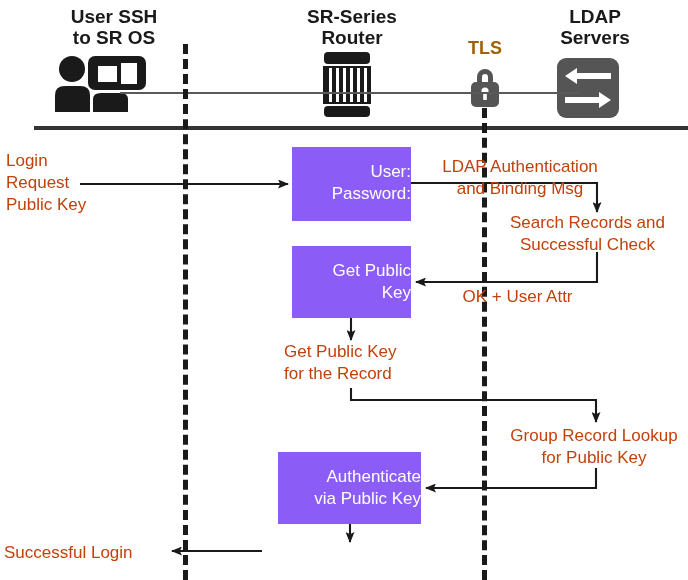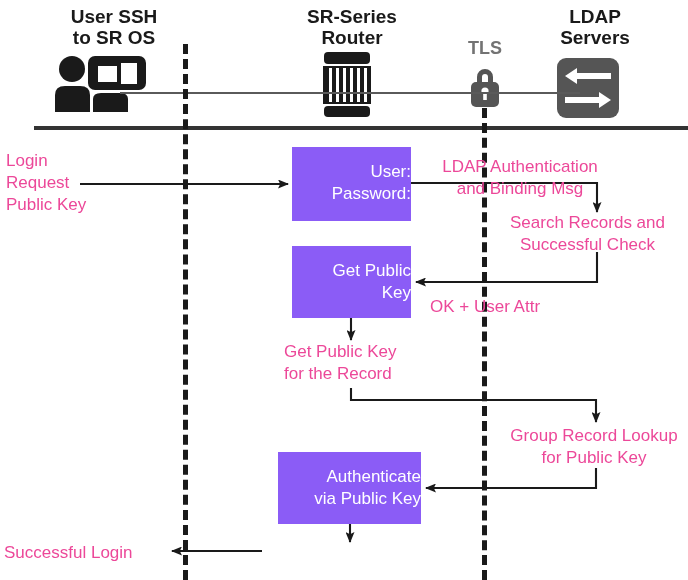--- a/index.html
+++ b/index.html
@@ -24,21 +24,21 @@
     color:#1a1a1a;
     text-align:center;
     white-space:pre-line;
   }
   #title-user{left:38px;  top:6px;  width:152px;}
   #title-router{left:286px;top:6px;  width:132px;}
   #title-ldap{left:530px; top:6px;  width:130px;}
   #title-tls{
     position:absolute;left:448px;top:38px;width:74px;
     font-weight:bold;font-size:18px;line-height:20px;
-    color:#737373;text-align:center;
+    color:#a16207;text-align:center;
   }
 
   
   #icon-user{position:absolute;left:55px;top:55px;width:92px;height:58px;}
   #icon-router{position:absolute;left:322px;top:52px;width:50px;height:66px;}
   #icon-tls{position:absolute;left:467px;top:64px;width:36px;height:44px;}
   #icon-ldap{position:absolute;left:557px;top:58px;width:62px;height:60px;}
 
   
   .hline{
@@ -68,30 +68,30 @@
     white-space:pre-line;
     text-align:right;
   }
   #box-user{left:292px;top:147px;width:119px;height:74px;}
   #box-getkey{left:292px;top:246px;width:119px;height:72px;padding-left:8px;}
   #box-auth{left:278px;top:452px;width:143px;height:72px;}
 
   
   .lbl{
     position:absolute;
-    color:#ec4899;
+    color:#c2410c;
     font-size:17px;
     line-height:22px;
     white-space:pre-line;
   }
 
   #lbl-login{left:6px;  top:150px; width:130px;}
   #lbl-ldapauth{left:420px;top:156px;width:200px;text-align:center;}
   #lbl-search{left:490px;top:212px;width:195px;text-align:center;}
-  #lbl-ok{left:430px;top:296px;width:175px;}
+  #lbl-ok{left:430px;top:286px;width:175px;text-align:center;}
   #lbl-getrec{left:284px;top:341px;width:150px;}
   #lbl-group{left:500px;top:425px;width:188px;text-align:center;}
   #lbl-authornot{left:264px;top:542px;width:200px;}
   #lbl-success{left:4px;  top:542px; width:160px;}
 
   
   #wires{position:absolute;left:0;top:0;width:688px;height:580px;}
 </style>
 </head>
 <body>

